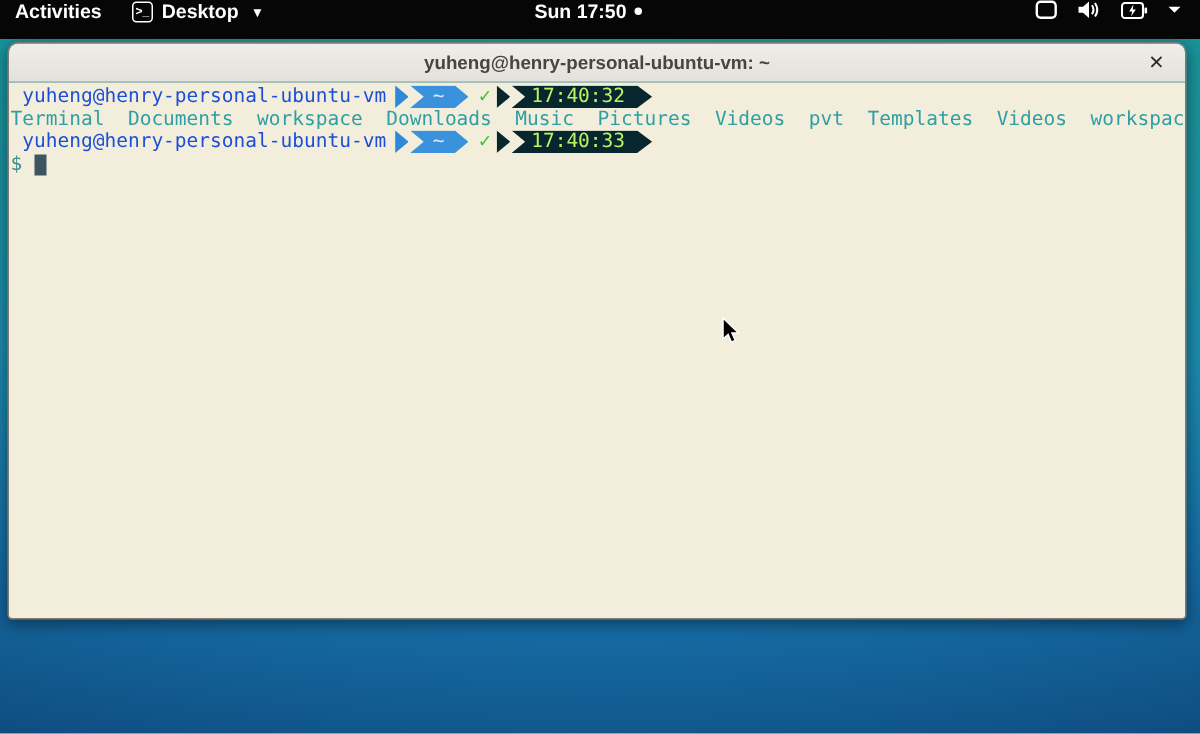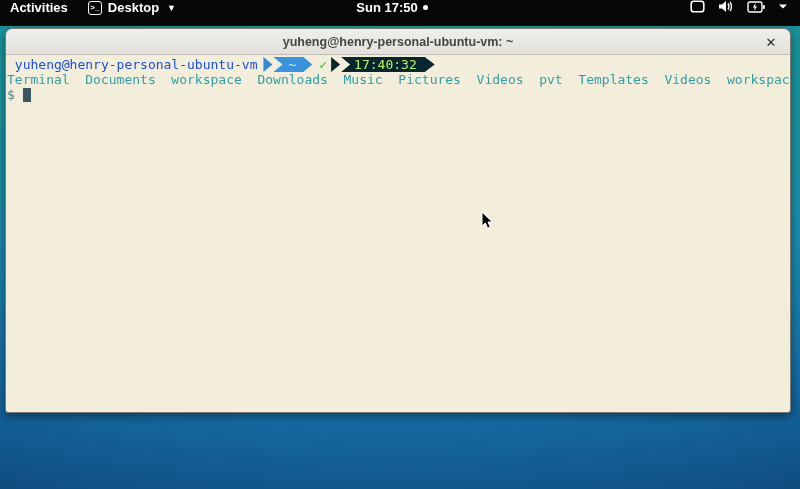--- a/index.html
+++ b/index.html
@@ -141,20 +141,21 @@
     <span class="close-btn">✕</span>
   </div>
 
   <div class="term-area">
 
     <div class="term-line"><span class="u-name"> yuheng@henry-personal-ubuntu-vm</span><span class="pl-sep"></span><span class="pl-blue">~</span><span class="pl-check">✓</span><span class="pl-sep-dark"></span><span class="pl-badge">17:40:32</span></div>
 
 
     <div class="term-line"><span class="dir">Terminal</span><span class="dir">Documents</span><span class="dir">workspace</span><span class="dir">Downloads</span><span class="dir">Music</span><span class="dir">Pictures</span><span class="dir">Videos</span><span class="dir">pvt</span><span class="dir">Templates</span><span class="dir">Videos</span><span class="dir">workspace</span></div>
 
+    <div class="term-line"><span class="u-name"> yuheng@henry-personal-ubuntu-vm</span><span class="pl-sep"></span><span class="pl-blue">~</span><span class="pl-check">✓</span><span class="pl-sep-dark"></span><span class="pl-badge">17:40:33</span></div>
 
     <div class="term-line"><span class="prompt-sign">$</span><span class="cursor-block"></span></div>
 
   </div>
 </div>
 
 <svg class="mouse-cursor" width="13" height="19" viewBox="0 0 13 19">
   <polygon points="1,1 1,15 4.4,12 6.6,17.2 9.2,16 7,11 11.4,11" fill="#000" stroke="#fff" stroke-width="1"></polygon>
 </svg>
 

